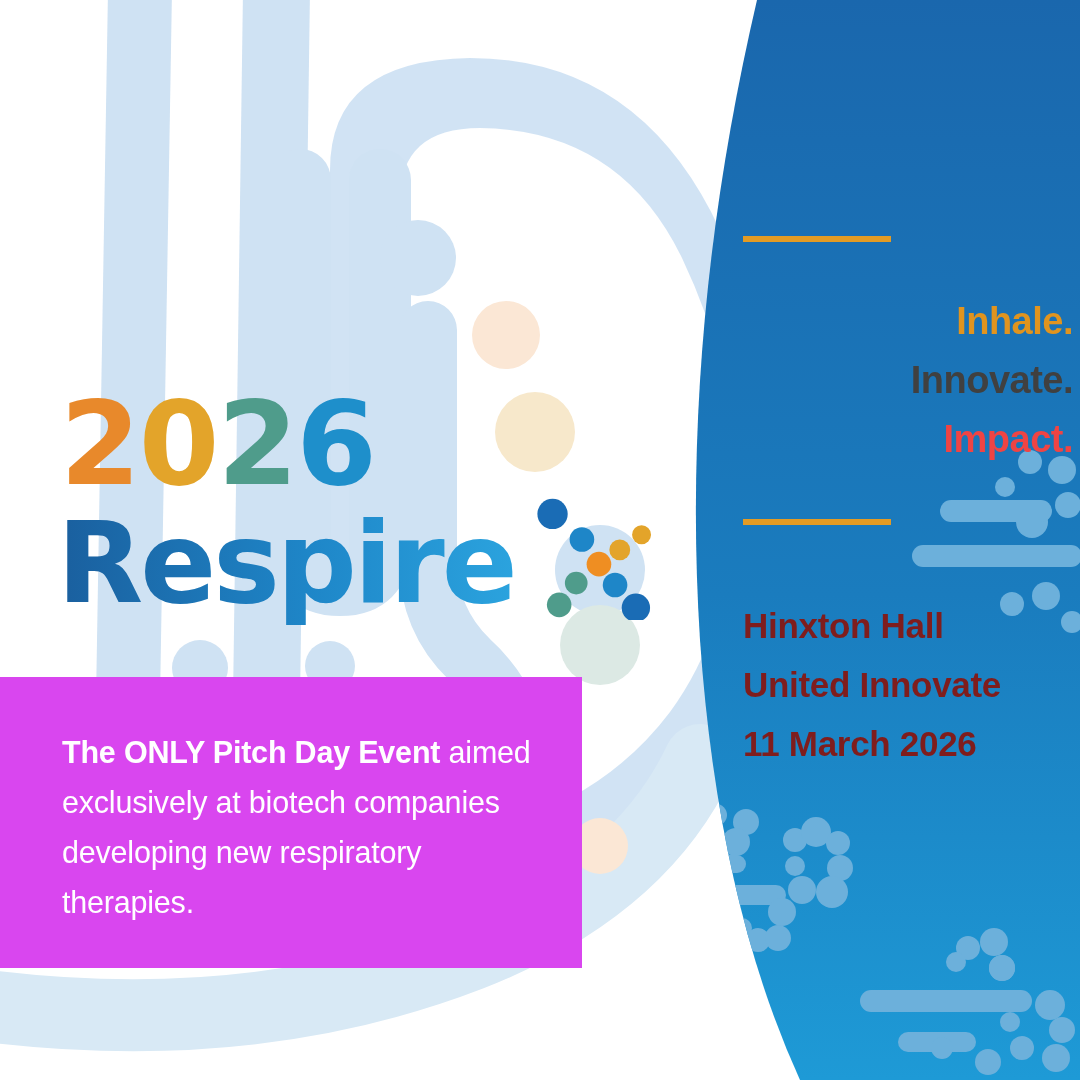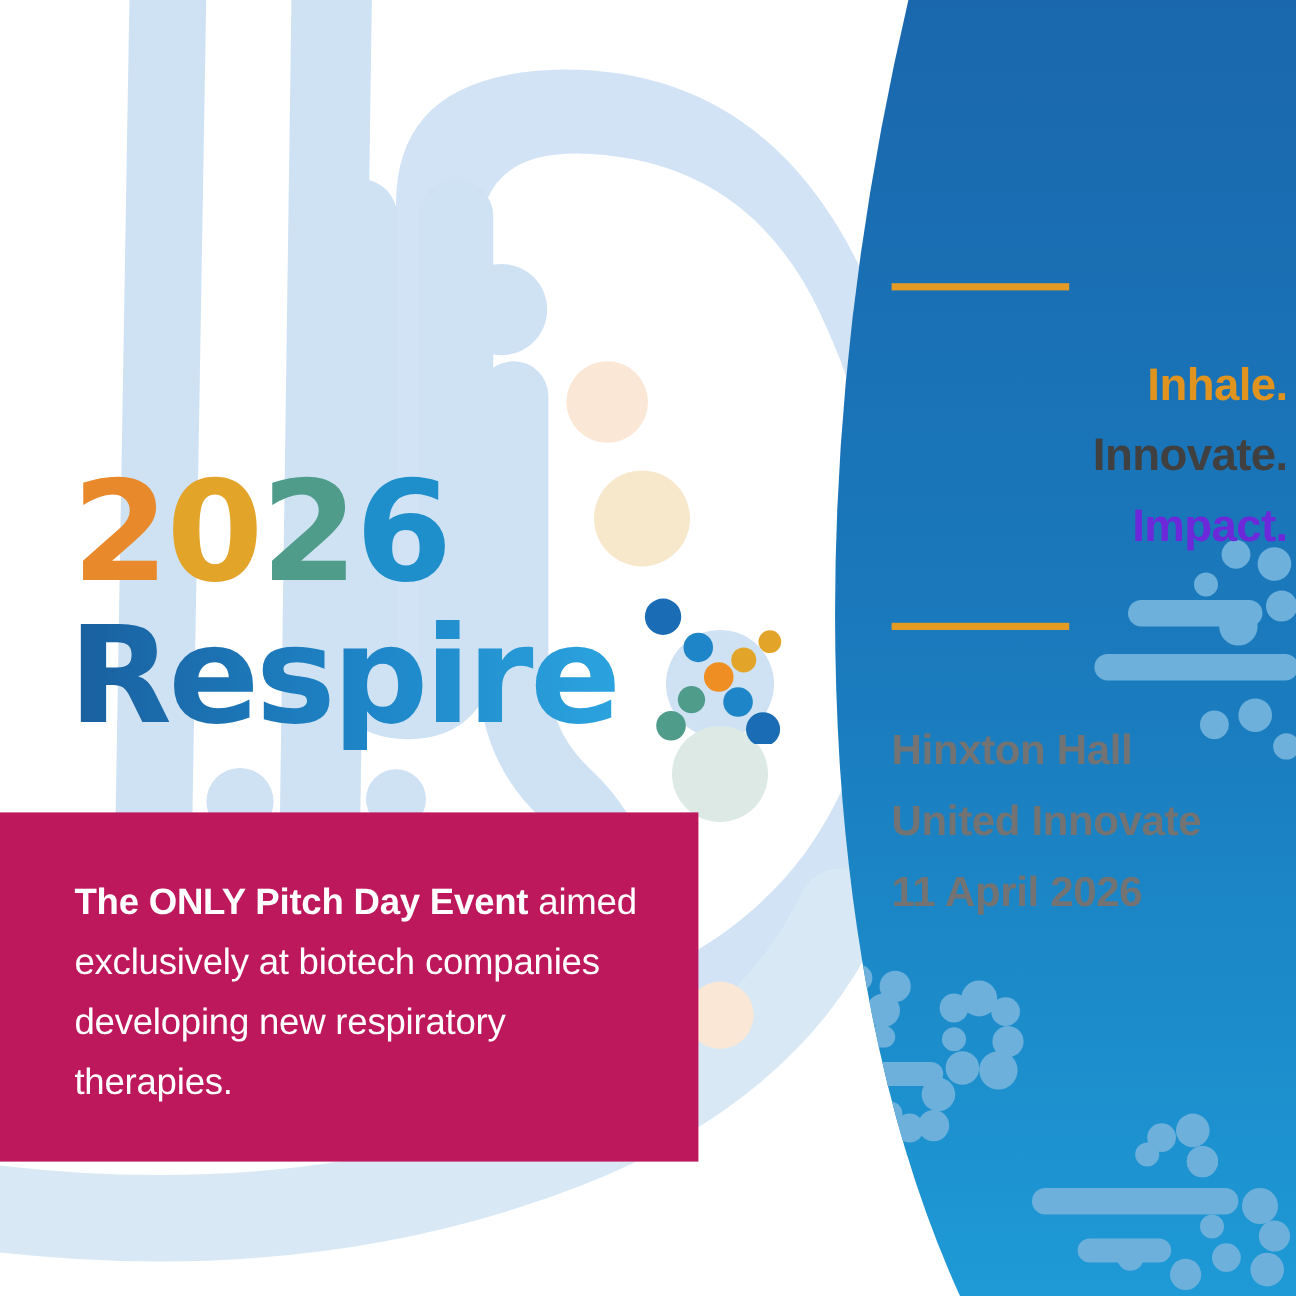--- a/index.html
+++ b/index.html
@@ -65,21 +65,21 @@
     height: 125px;
   }
 
   
   #statement-panel {
     position: absolute;
     left: 0;
     top: 677px;
     width: 582px;
     height: 291px;
-    background: #be185d;
+    background: #d946ef;
     box-sizing: border-box;
     padding: 50px 40px 0 62px;
   }
   #statement-panel p {
     margin: 0;
     color: #ffffff;
     font-size: 30.5px;
     line-height: 50px;
     font-weight: normal;
     letter-spacing: -0.2px;
@@ -123,21 +123,21 @@
   }
 
   #venue {
     position: absolute;
     left: 0;
     top: 596px;
     width: 330px;
   }
   #venue .line {
     display: block;
-    color: #737373;
+    color: #7f1d1d;
     font-size: 35px;
     font-weight: bold;
     line-height: 59px;
     letter-spacing: -0.3px;
     white-space: nowrap;
   }
 </style>
 </head>
 <body>
 
@@ -268,25 +268,25 @@
     <p><span class="lead">The ONLY Pitch Day Event</span>
       <span>aimed exclusively at biotech companies developing new respiratory therapies.</span></p>
   </div>
 
   <div id="right-content">
     <div class="gold-rule" id="rule-top"></div>
 
     <div id="tagline">
       <span class="line" style="color:#e0941f">Inhale.</span>
       <span class="line" style="color:#404040">Innovate.</span>
-      <span class="line" style="color:#6d28d9">Impact.</span>
+      <span class="line" style="color:#ef4444">Impact.</span>
     </div>
 
     <div class="gold-rule" id="rule-bottom"></div>
 
     <div id="venue">
       <span class="line">Hinxton Hall</span>
       <span class="line">United Innovate</span>
-      <span class="line">11 April 2026</span>
+      <span class="line">11 March 2026</span>
     </div>
   </div>
 
 </div>
 
 </body></html>

